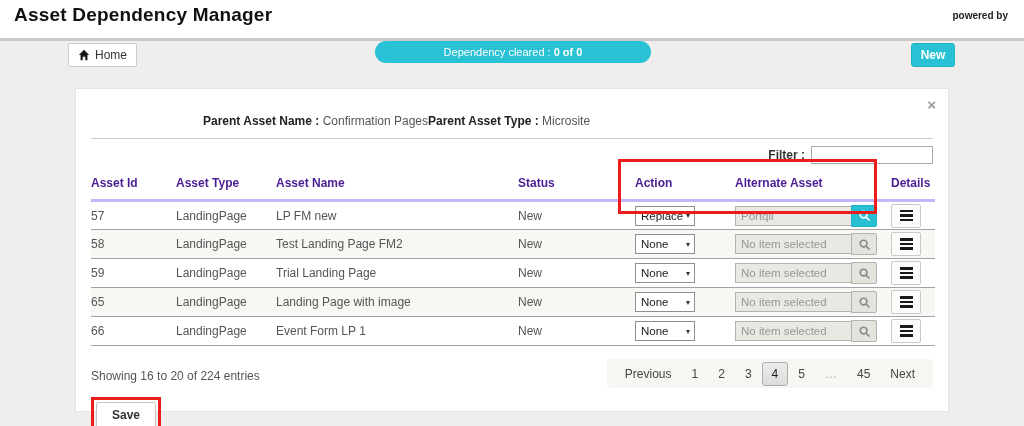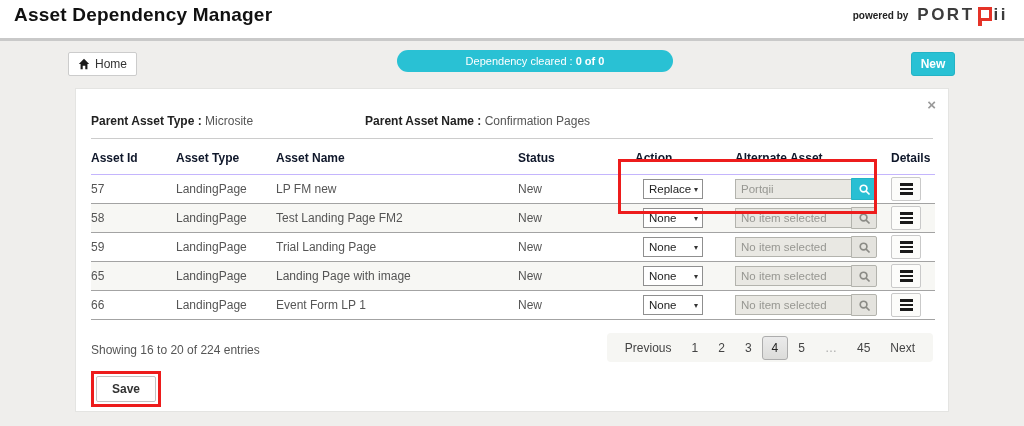--- a/index.html
+++ b/index.html
@@ -17,29 +17,29 @@
     padding:0 16px 8px 14px;
   }
   .app-title { font-size:19px; font-weight:bold; color:#111; letter-spacing:.2px; }
   .brand { display:flex; align-items:center; gap:9px; }
   .powered-by { font-size:10px; font-weight:bold; color:#222;margin-left:28px; }
   .brand-name { font-size:17px; font-weight:600; letter-spacing:2.5px; color:#3c3c3c; display:flex; align-items:center; }
   .logo-q { width:14px; height:14px; border:3px solid #e53328; display:inline-block; margin:0 2px 0 3px; position:relative; top:-1px; }
   .logo-q::after { content:""; position:absolute; left:-3px; bottom:-8px; width:4px; height:5px; background:#e53328; }
 
   
-  .toolbar { position:relative; height:34px; margin-top:9px; }
+  .toolbar { position:relative; height:34px; }
   .home-btn {
     position:absolute; left:68px; top:2px; height:24px; padding:0 9px;
     background:#fff; border:1px solid #ccc; border-radius:2px;
     display:inline-flex; align-items:center; gap:5px;
     font-size:12px; color:#333; cursor:pointer;
   }
   .status-pill {
-    position:absolute; left:397px; top:0; width:276px; height:22px; border-radius:12px;
+    position:absolute; left:375px; top:0; width:276px; height:22px; border-radius:12px;
     background:#29c1d4; color:#fff; font-size:11px; line-height:22px; text-align:center;
   }
   .status-pill b { font-weight:bold; }
   .new-btn {
     position:absolute; right:69px; top:2px; width:44px; height:24px;
     background:#29c1d4; border:1px solid #24b3c5; border-radius:3px;
     color:#fff; font-size:12px; font-weight:bold; text-align:center; line-height:22px; cursor:pointer;
   }
 
   
@@ -51,30 +51,30 @@
   .info-row { margin-top:25px; font-size:12px; color:#555; display:flex; }
   .info-pair b { color:#222; }
   .info-pair.second { margin-left:112px; }
   .info-divider { border-bottom:1px solid #ccc; margin-top:10px; }
   .filter-row { display:flex; justify-content:flex-end; align-items:center; gap:6px; margin-top:7px; height:18px; }
   .filter-row label { font-size:12px; font-weight:bold; color:#333; }
   .filter-input { width:122px; height:18px; border:1px solid #aaa; font-size:11px; padding:0 4px; }
 
   
   table { width:844px; border-collapse:collapse; table-layout:fixed; margin-top:4px; font-size:12px; }
-  th { text-align:left; font-weight:bold; color:#0f172a; padding:8px 0 9px; border-bottom:1px solid #c4b5fd; }
+  th { text-align:left; font-weight:bold; color:#4c1d95; padding:8px 0 9px; border-bottom:3px solid #c4b5fd; }
   td { height:29px; border-bottom:1px solid #a3a3a3; color:#555; padding:0; }
   tbody tr:nth-child(even) { background:#f7f7f4; }
   .c-id{width:85px}.c-type{width:100px}.c-name{width:242px}.c-status{width:117px}
   .c-action{width:100px}.c-alt{width:156px}.c-details{width:44px}
 
   .fake-select {
     display:inline-flex; justify-content:space-between; align-items:center;
     width:60px; height:20px; border:1px solid #8f8f8f; background:#fff;
-    padding:0 4px 0 5px; font-size:11.5px; color:#222; cursor:pointer;margin-left:8px;
+    padding:0 4px 0 5px; font-size:11.5px; color:#222; cursor:pointer;
   }
   .fake-select .caret { font-size:8px; color:#333; }
 
   .alt-group { display:flex; align-items:center; width:142px;justify-content:flex-end; }
   .alt-input {
     width:116px; height:20px; background:#e9e8e3; border:1px solid #b3b3ad;
     color:#979792; font-size:11.5px; padding:0 5px; border-right:none;
   }
   .search-btn {
     width:26px; height:22px; border:1px solid #b3b3ad; display:flex; align-items:center; justify-content:center;
@@ -114,48 +114,47 @@
     border:3px solid #ed1c1c; pointer-events:none; z-index:5;
   }
 </style>
 </head>
 <body>
 
 <div class="topbar">
   <div class="app-title">Asset Dependency Manager</div>
   <div class="brand">
     <span class="powered-by">powered by</span>
-    <span class="brand-name">
-        <span>PORT</span>
-        <span class="logo-q"></span>
-        <span>ii</span>
-      </span>
   </div>
 </div>
 
 <div class="toolbar">
   <button class="home-btn">
     <svg width="12" height="12" viewBox="0 0 14 14">
         <path d="M1 7 L7 1 L13 7 H11 V13 H8.5 V9 H5.5 V13 H3 V7 Z" fill="#1a1a1a"></path>
       </svg>
     <span>Home</span>
   </button>
   <div class="status-pill"><span>Dependency cleared : </span><b>0 of 0</b></div>
   <button class="new-btn">New</button>
 </div>
 
 <div class="panel">
   <span class="close-x">×</span>
 
   <div class="info-row">
+    <span class="info-pair second"><b>Parent Asset Name :</b>&nbsp;<span>Confirmation Pages</span></span>
     <span class="info-pair"><b>Parent Asset Type :</b>&nbsp;<span>Microsite</span></span>
-    <span class="info-pair second"><b>Parent Asset Name :</b>&nbsp;<span>Confirmation Pages</span></span>
   </div>
   <div class="info-divider"></div>
 
+  <div class="filter-row">
+    <label>Filter :</label>
+    <input class="filter-input" value="" style="">
+  </div>
 
   <table>
     <colgroup>
         <col class="c-id">
         <col class="c-type">
         <col class="c-name">
         <col class="c-status">
         <col class="c-action">
         <col class="c-alt">
         <col class="c-details">

